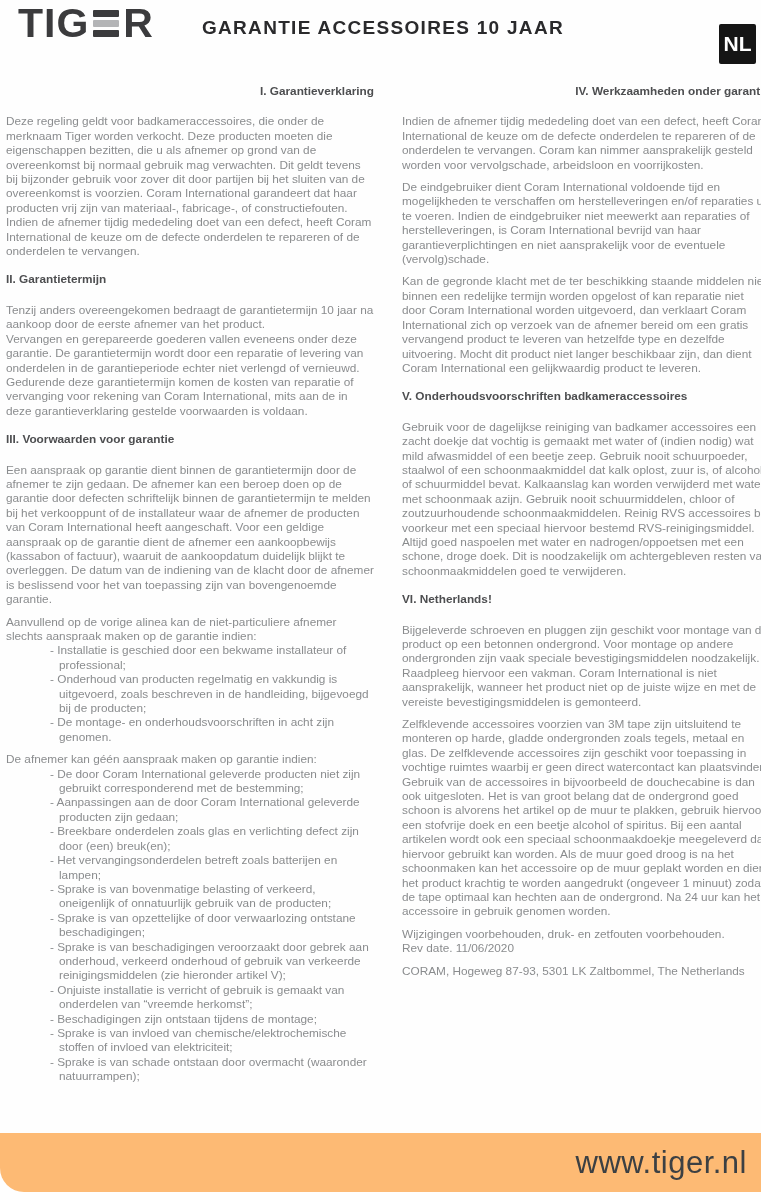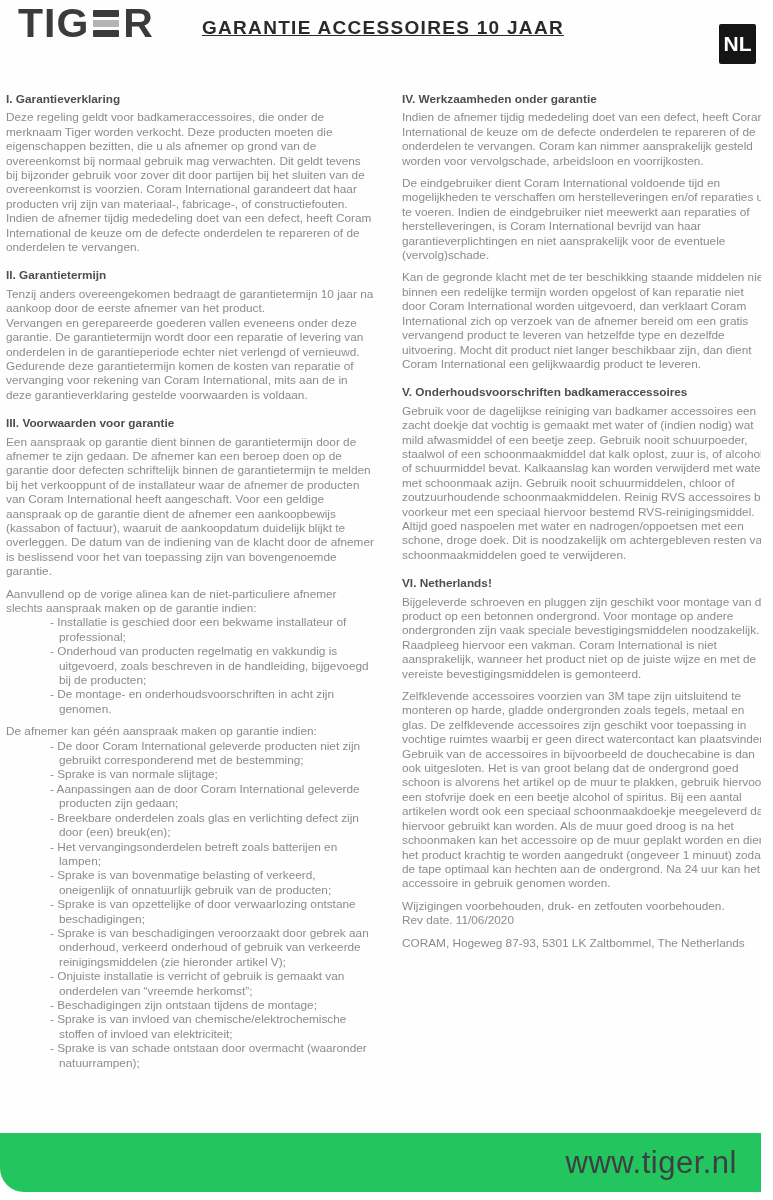--- a/index.html
+++ b/index.html
@@ -26,56 +26,56 @@
     display: inline-flex; flex-direction: column; justify-content: space-between;
     box-sizing: border-box;
     width: 26px; height: 29px; margin: 0 4px; padding-top: 2px;
     vertical-align: top;
   }
   .logo-e .bar { height: 7px; background: #3b3b3d; border-radius: 1px; }
   .logo-e .bar.light { background: #b3b4b6; }
 
   .doc-title {
     position: absolute; left: 202px; top: 17px; margin: 0;
-    font-size: 19px; font-weight: bold; letter-spacing: 1.3px; color: #2a2a2c; text-decoration: underline;
+    font-size: 19px; font-weight: bold; letter-spacing: 1.3px; color: #2a2a2c;
   }
   .lang-badge {
     position: absolute; right: 5px; top: 2px;
     width: 37px; height: 40px; background: #151515; color: #ffffff;
     font-size: 21px; font-weight: bold;
     display: flex; align-items: center; justify-content: center;
     border-radius: 2px;
     margin-top: 22px;
   }
 
   
   .columns {
     position: absolute; left: 6px; top: 84px; width: 762px;
     display: flex; gap: 28px;
   }
   .col {
     width: 368px; flex: 0 0 368px;
     font-size: 11.8px; line-height: 14.4px; color: #8a8c8e;
   }
   .sec-heading { font-weight: bold; color: #4d4e50; margin-top: 14px; }
-  .col > :first-child { margin-top: 8px; }
+  .col > :first-child { margin-top: 0; text-align: right; }
   .para { margin-top: 8px; white-space: pre-line; }
-  .sec-heading + .para { margin-top: 4px; }
+  .sec-heading + .para { margin-top: 16px; }
   .list { margin-top: 14px; }
   .para + .list { margin-top: 0; margin-left: 44px; }
   .list-item { padding-left: 9px; text-indent: -9px; }
 
   
   .footer-bar {
     position: absolute; left: 0; top: 1133px; width: 773px; height: 59px;
     box-sizing: border-box;
-    background: #22c55e;
+    background: #fdba74;
     border-bottom-left-radius: 24px;
     display: flex; align-items: center; justify-content: flex-end;
-    padding-right: 36px;
+    padding-right: 26px;
   }
   .footer-url {
     font-size: 31px; color: #3c4043; letter-spacing: 0.5px;
   }
 </style>
 </head>
 <body>
 
 <div class="page">
 
@@ -103,21 +103,20 @@
         <div class="para">Een aanspraak op garantie dient binnen de garantietermijn door de afnemer te zijn gedaan. De afnemer kan een beroep doen op de garantie door defecten schriftelijk binnen de garantietermijn te melden bij het verkooppunt of de installateur waar de afnemer de producten van Coram International heeft aangeschaft. Voor een geldige aanspraak op de garantie dient de afnemer een aankoopbewijs (kassabon of factuur), waaruit de aankoopdatum duidelijk blijkt te overleggen. De datum van de indiening van de klacht door de afnemer is beslissend voor het van toepassing zijn van bovengenoemde garantie.</div>
         <div class="para">Aanvullend op de vorige alinea kan de niet-particuliere afnemer slechts aanspraak maken op de garantie indien:</div>
         <div class="list">
           <div class="list-item">- Installatie is geschied door een bekwame installateur of professional;</div>
           <div class="list-item">- Onderhoud van producten regelmatig en vakkundig is uitgevoerd, zoals beschreven in de handleiding, bijgevoegd bij de producten;</div>
           <div class="list-item">- De montage- en onderhoudsvoorschriften in acht zijn genomen.</div>
         </div>
         <div class="para">De afnemer kan géén aanspraak maken op garantie indien:</div>
         <div class="list">
           <div class="list-item">- De door Coram International geleverde producten niet zijn gebruikt corresponderend met de bestemming;</div>
-          <div class="list-item">- Sprake is van normale slijtage;</div>
           <div class="list-item">- Aanpassingen aan de door Coram International geleverde producten zijn gedaan;</div>
           <div class="list-item">- Breekbare onderdelen zoals glas en verlichting defect zijn door (een) breuk(en);</div>
           <div class="list-item">- Het vervangingsonderdelen betreft zoals batterijen en lampen;</div>
           <div class="list-item">- Sprake is van bovenmatige belasting of verkeerd, oneigenlijk of onnatuurlijk gebruik van de producten;</div>
           <div class="list-item">- Sprake is van opzettelijke of door verwaarlozing ontstane beschadigingen;</div>
           <div class="list-item">- Sprake is van beschadigingen veroorzaakt door gebrek aan onderhoud, verkeerd onderhoud of gebruik van verkeerde reinigingsmiddelen (zie hieronder artikel V);</div>
           <div class="list-item">- Onjuiste installatie is verricht of gebruik is gemaakt van onderdelen van “vreemde herkomst”;</div>
           <div class="list-item">- Beschadigingen zijn ontstaan tijdens de montage;</div>
           <div class="list-item">- Sprake is van invloed van chemische/elektrochemische stoffen of invloed van elektriciteit;</div>
           <div class="list-item">- Sprake is van schade ontstaan door overmacht (waaronder natuurrampen);</div>

